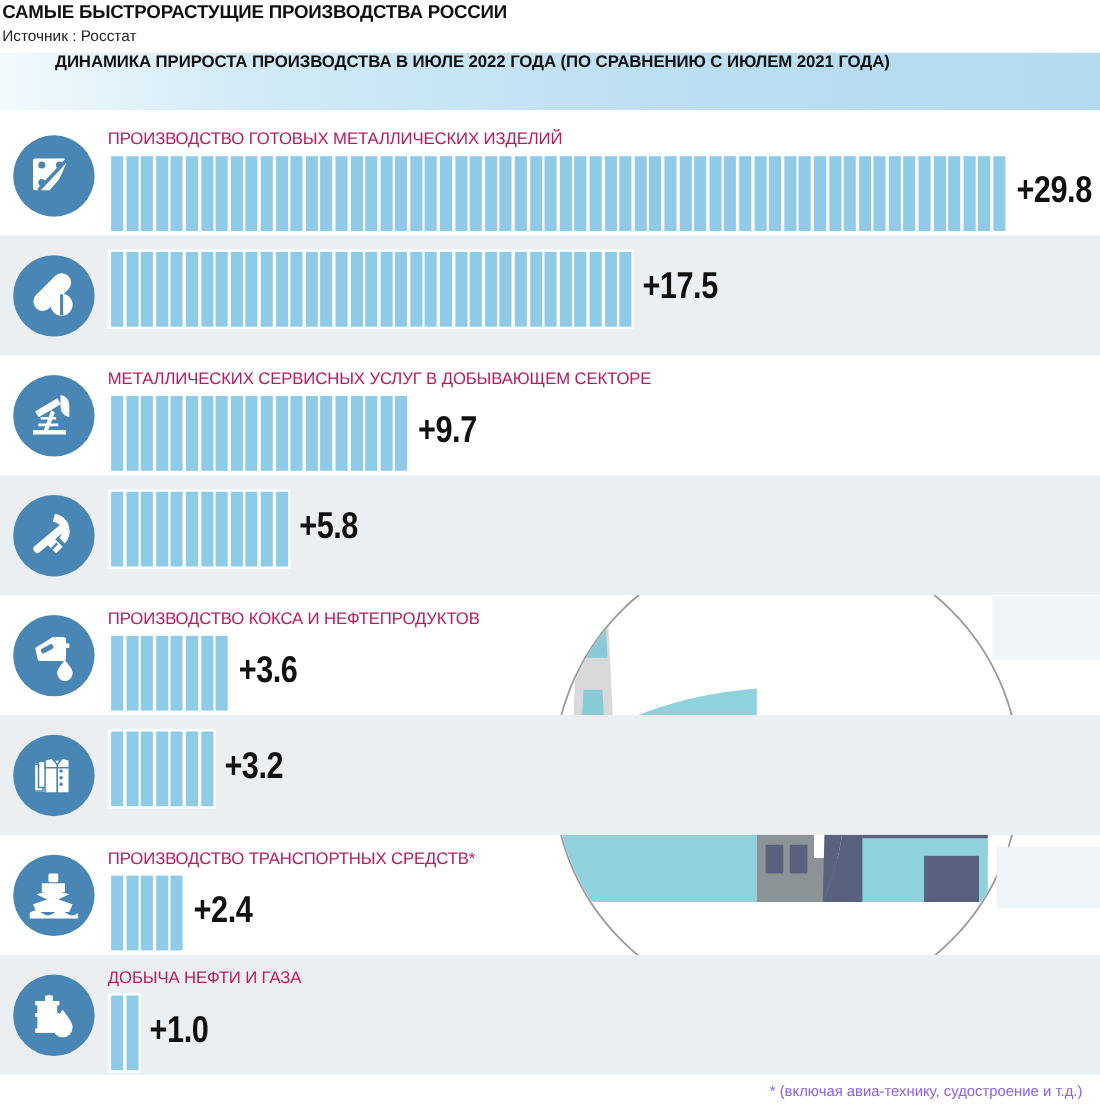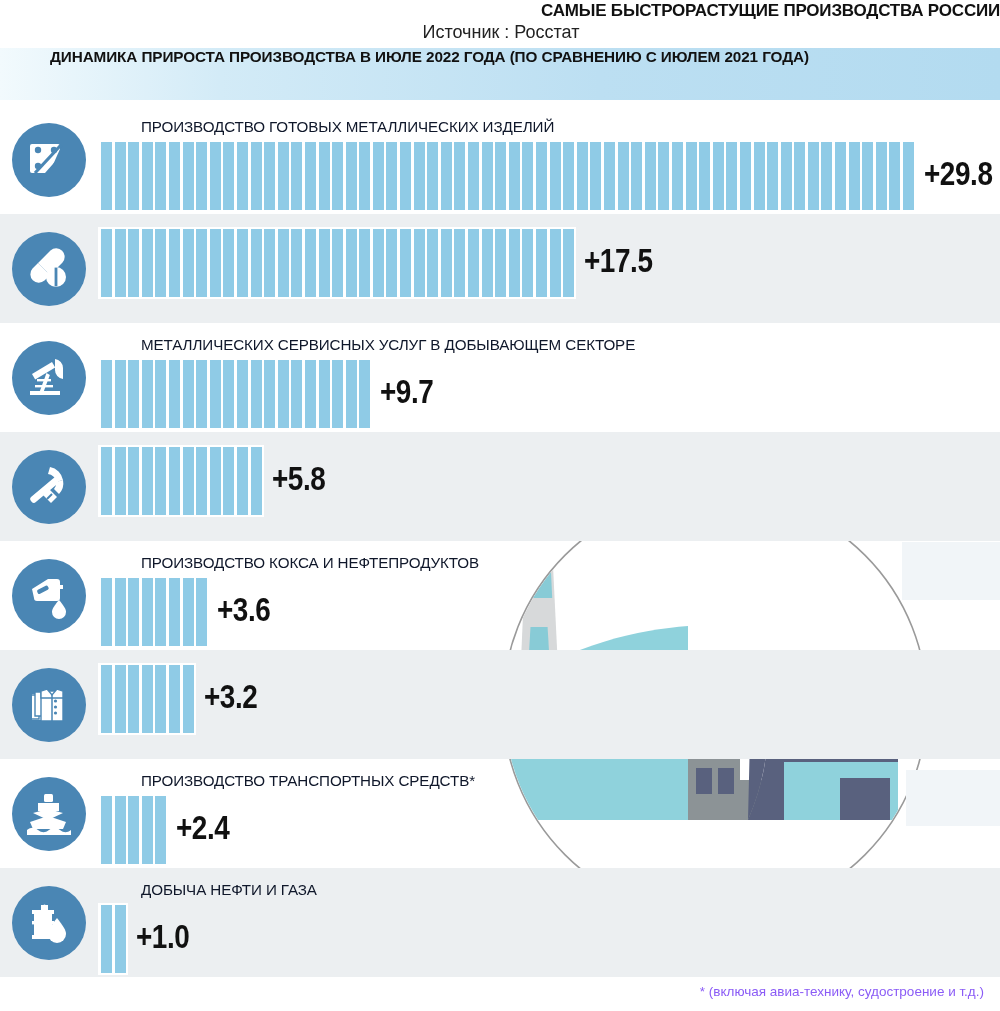--- a/index.html
+++ b/index.html
@@ -15,28 +15,26 @@
   }
 
   
   .page-title {
     font-size: 17px;
     font-weight: bold;
     letter-spacing: -0.2px;
     padding: 1px 0 0 2px;
     line-height: 20px;
     color: #111;
-    text-align: right;
   }
   .source-line {
-    font-size: 18px;
+    font-size: 14px;
     padding: 2px 0 0 2px;
     line-height: 18px;
     color: #222;
-    text-align: center;
   }
 
   .banner {
     position: absolute;
     left: 0;
     top: 48px;
     width: 1000px;
     height: 52px;
     background: linear-gradient(to right, #f2fafd 0%, #d3ebf7 22%, #bcdff2 60%, #b3dbf0 100%);
     display: flex;
@@ -88,25 +86,24 @@
 
   .row-body {
     position: relative;
     flex: 1;
     height: 109px;
     padding-top: 13px;
   }
   .row-label {
     font-size: 15.2px;
     letter-spacing: -0.1px;
-    color: #0f172a;
+    color: #be185d;
     line-height: 17px;
     white-space: pre;
     margin-bottom: 5px;
-    margin-left: 43px;
   }
 
   .bar-area {
     position: relative;
     height: 72px;
   }
   .bar-wrap {
     position: absolute;
     left: 0;
     top: 0;

